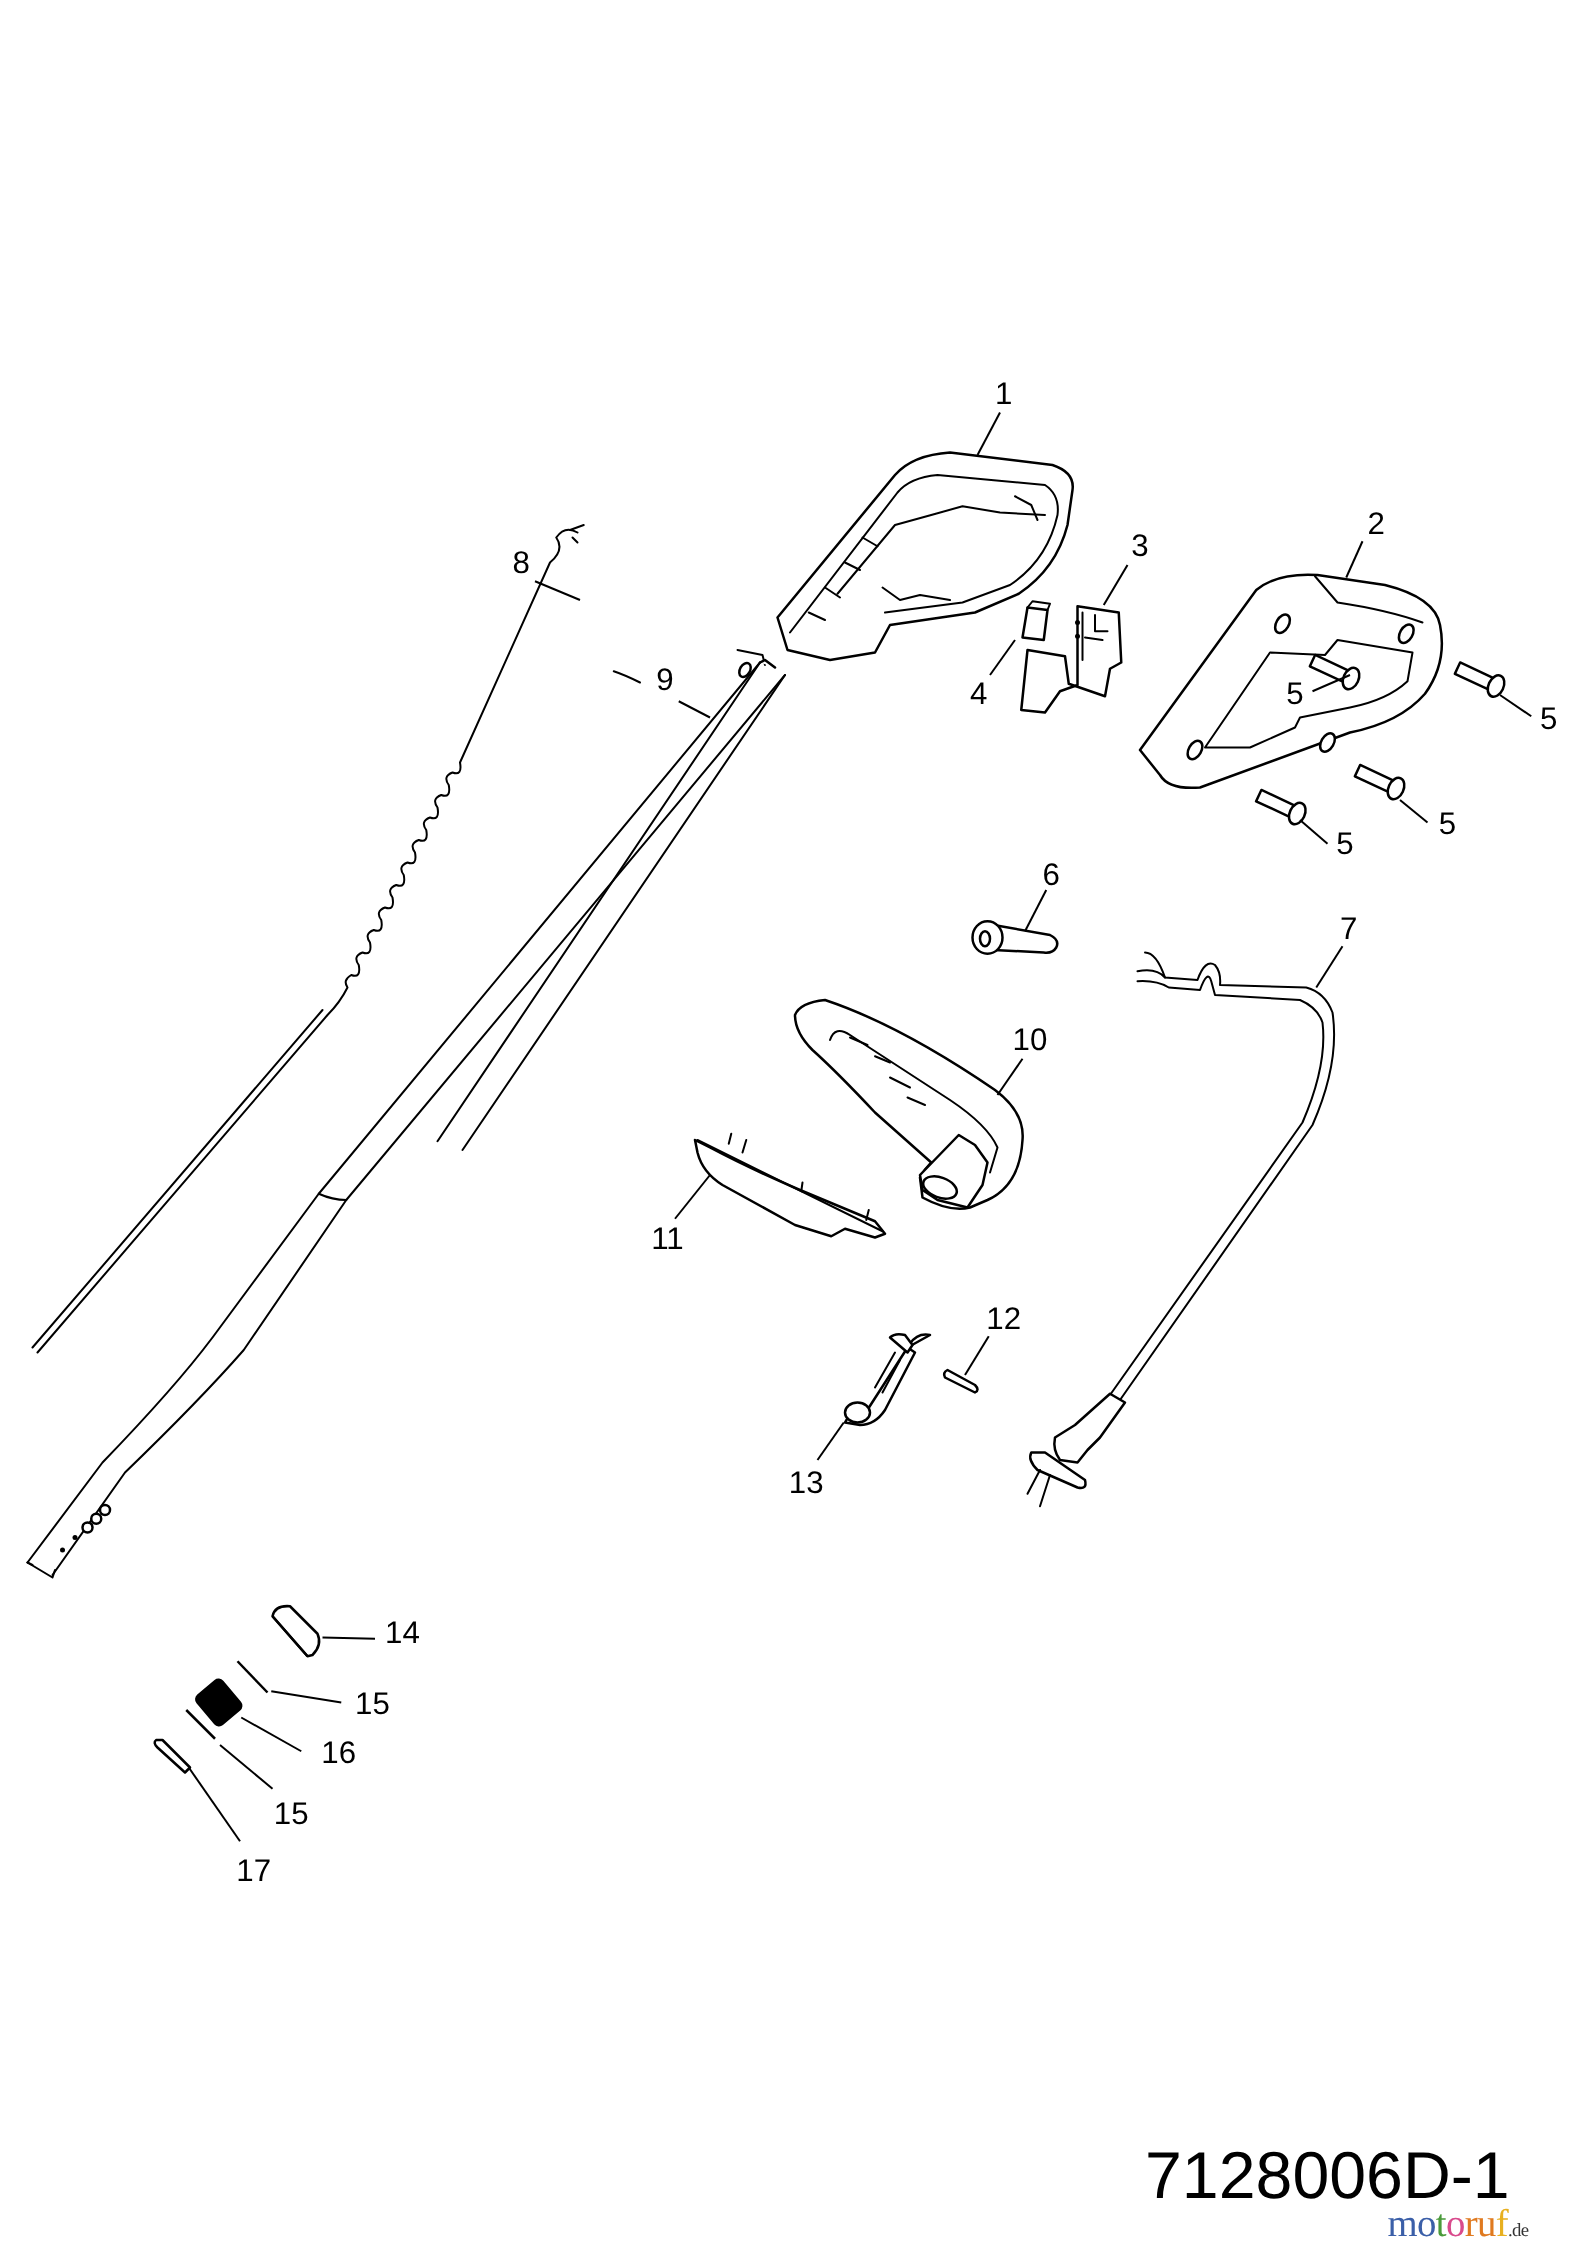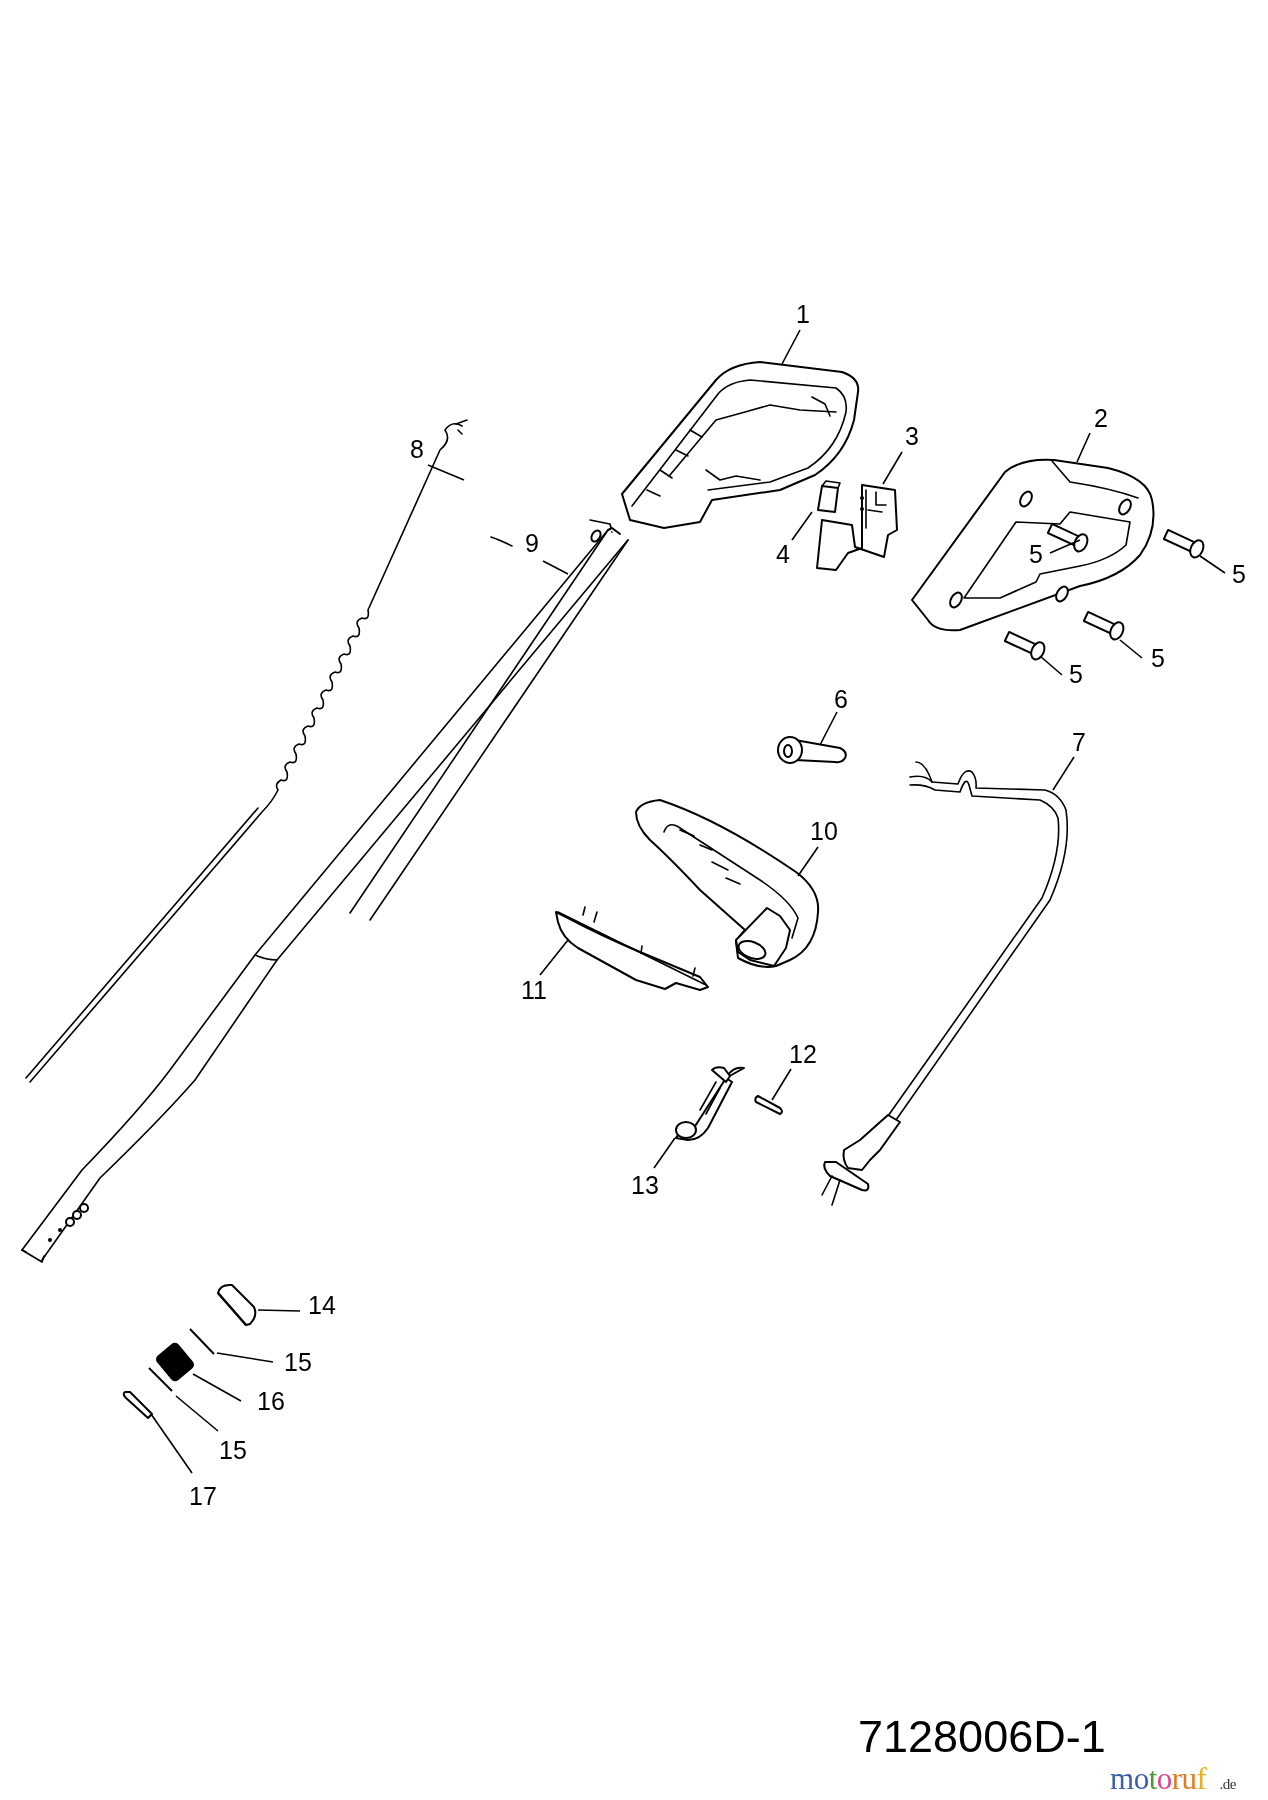--- a/index.html
+++ b/index.html
@@ -4,25 +4,25 @@
 <style>
   html, body { margin: 0; padding: 0; background: #ffffff; }
   body { width: 1268px; height: 1800px; position: relative; overflow: hidden;
          font-family: "Liberation Sans", sans-serif; }
   #diagram { position: absolute; left: 0; top: 0; width: 1268px; height: 1800px; }
   .part { fill: #ffffff; stroke: #000000; stroke-width: 2; stroke-linejoin: round; stroke-linecap: round; }
   .part-thin { fill: none; stroke: #000000; stroke-width: 1.6; stroke-linejoin: round; stroke-linecap: round; }
   .part-dark { fill: #000000; stroke: #000000; stroke-width: 2; }
   .leader { stroke: #000000; stroke-width: 1.6; fill: none; }
   .callout { font-family: "Liberation Sans", sans-serif; font-size: 25px; fill: #000000; }
-  .drawing-number { position: absolute; left: 858px; top: 1714px; font-size: 45px; color: #000000;
+  .drawing-number { position: absolute; left: 916px; top: 1714px; font-size: 53px; color: #000000;
                     font-family: "Liberation Sans", sans-serif; letter-spacing: 0px; line-height: 1; }
   .watermark { position: absolute; left: 1110px; top: 1763px; font-family: "Liberation Serif", serif;
                font-size: 31px; line-height: 1; letter-spacing: -0.5px; }
-  .watermark .suffix { font-size: 15px; color: #333333; margin-left: 13px; }
+  .watermark .suffix { font-size: 15px; color: #333333; }
 </style>
 </head>
 <body>
 
 <svg id="diagram" viewBox="0 0 1268 1800" xmlns="http://www.w3.org/2000/svg">
 
   <g>
     <path class="part" d="M622,494 L716,380 Q730,364 760,362 L842,372 Q860,378 858,392 L854,420 Q845,455 815,475 L780,490 L712,500 L700,522 L664,528 L630,520 Z"></path>
     <path class="part-thin" d="M632,506 L718,394 Q728,382 750,380 L836,388 Q848,396 846,412 Q838,448 808,468 L770,482 L708,490"></path>
     <path class="part-thin" d="M670,475 L716,420 L745,412 L770,405 L800,410 L836,412"></path>

